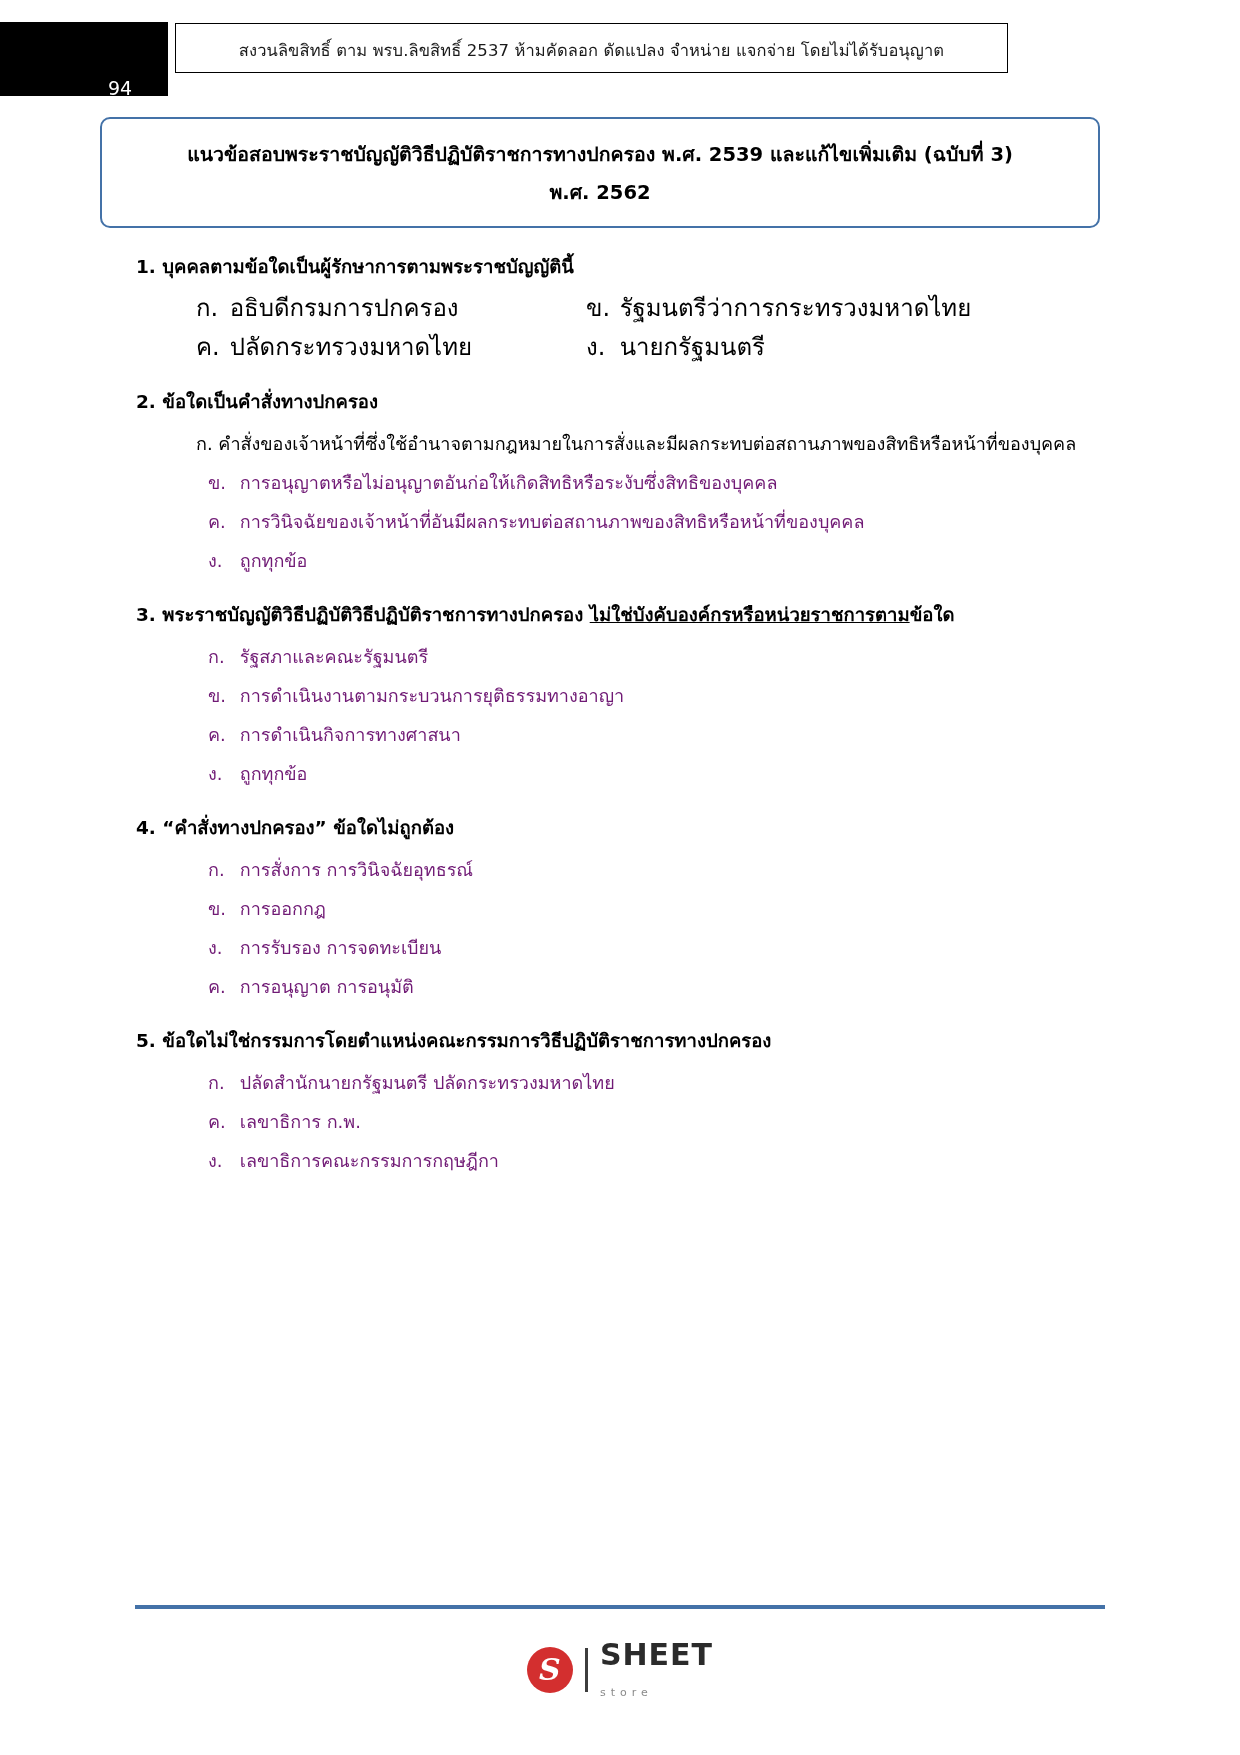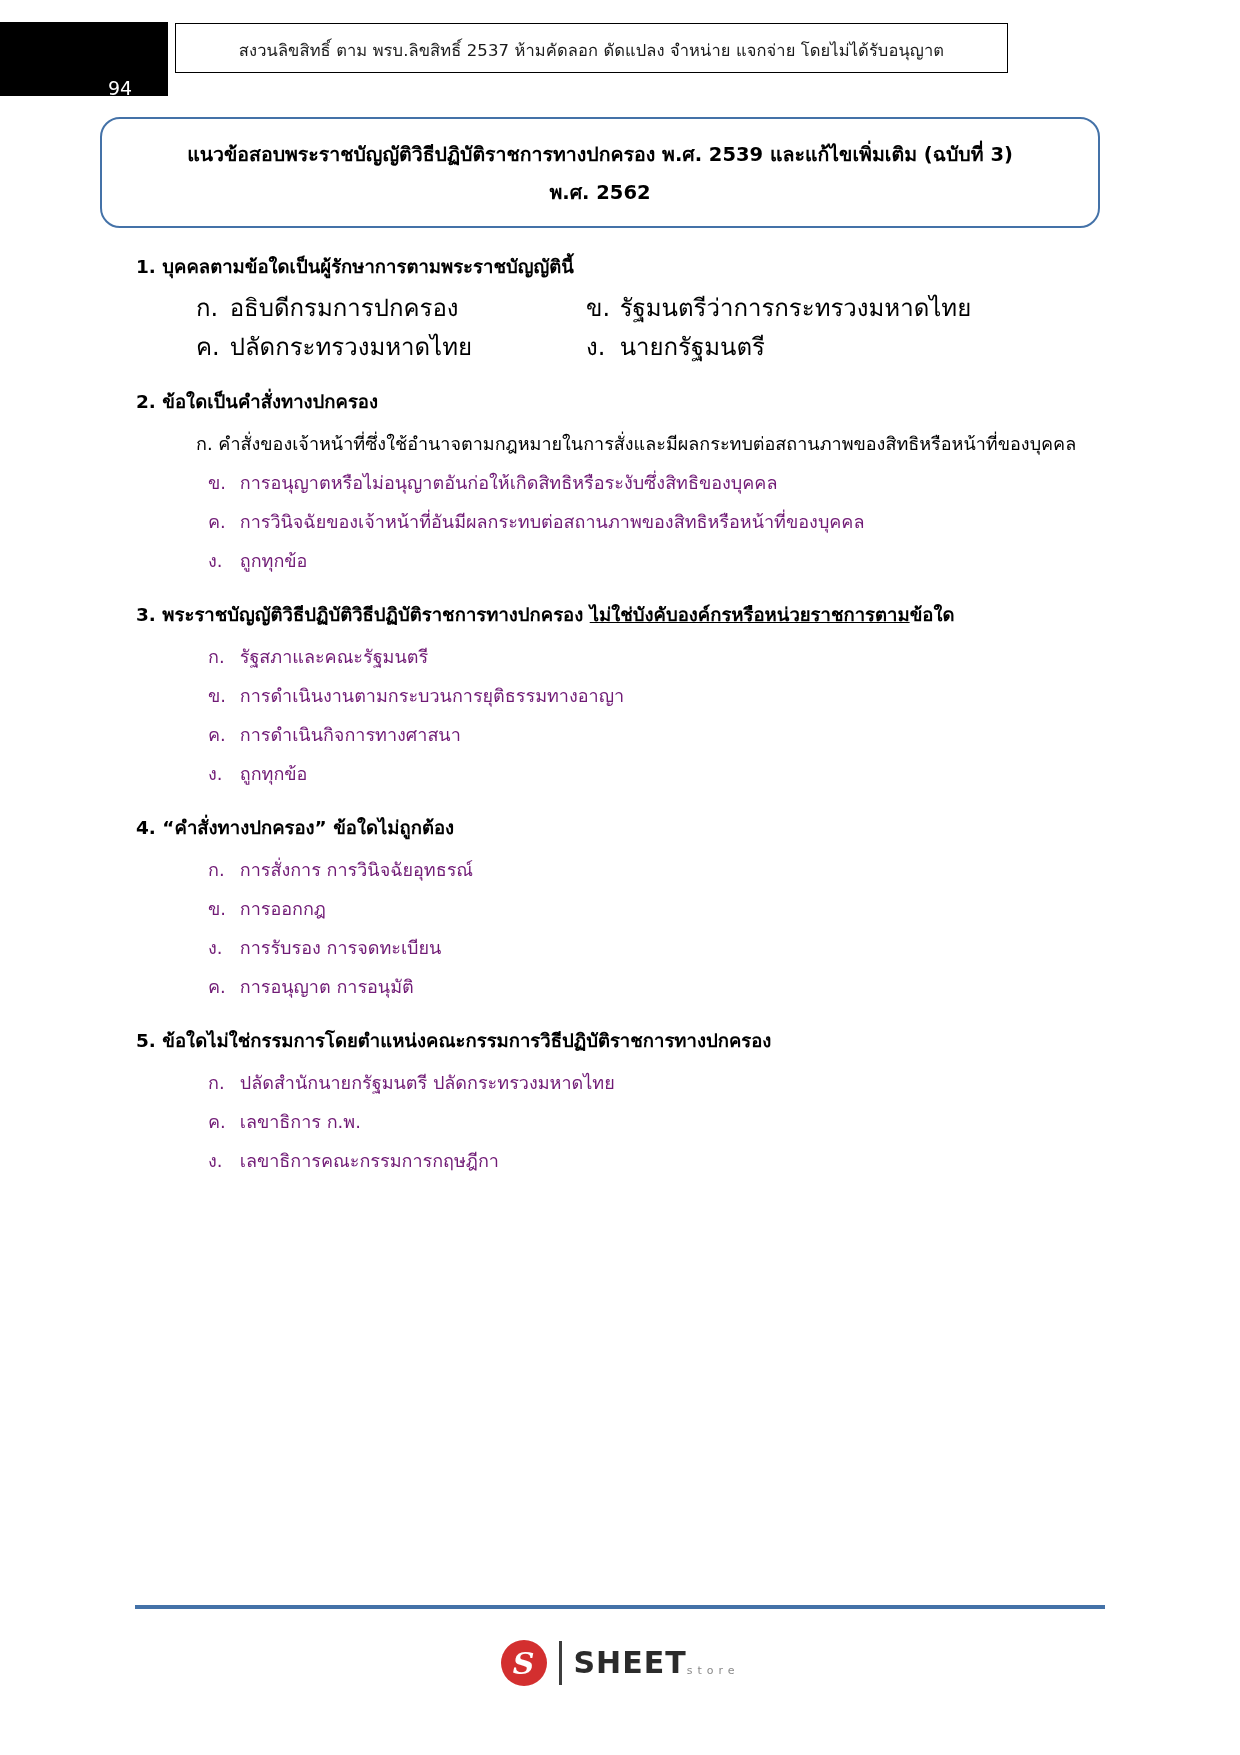--- a/index.html
+++ b/index.html
@@ -62,21 +62,21 @@
   }
 
   
   .title-box {
     position: absolute;
     left: 100px;
     top: 117px;
     width: 1000px;
     min-height: 100px;
     border: 2px solid #4472a8;
-    border-radius: 20px;
+    border-radius: 10px;
     box-sizing: border-box;
     padding: 17px 24px 14px 24px;
     text-align: center;
   }
   .title-line {
     font-size: 19.5px;
     font-weight: bold;
     line-height: 38px;
     color: #000000;
   }
@@ -178,21 +178,21 @@
     font-family: "DejaVu Serif", "Liberation Serif", serif;
   }
   .logo-divider {
     width: 3px;
     height: 44px;
     background: #3d3d3d;
     margin: 0 12px;
   }
   .logo-words {
     display: flex;
-    flex-direction: row;
+    flex-direction: column;
     justify-content: center;
   }
   .logo-sheet {
     font-size: 30px;
     font-weight: bold;
     letter-spacing: 1px;
     line-height: 30px;
     color: #2b2b2b;
   }
   .logo-store {

